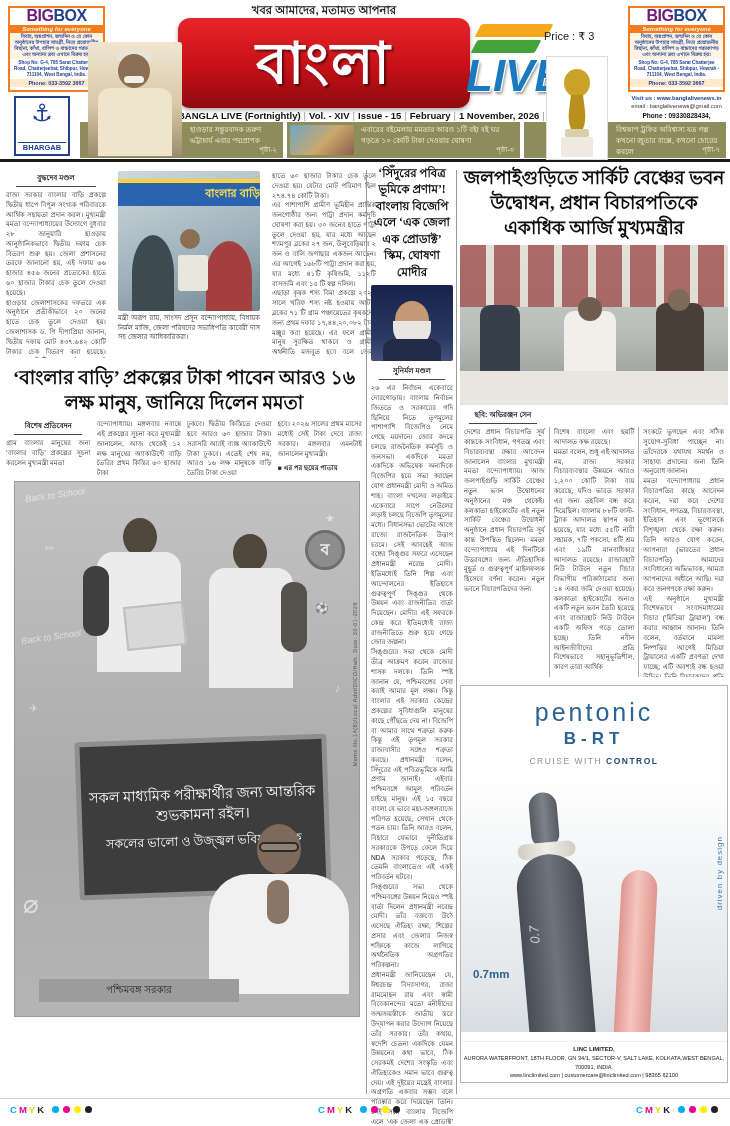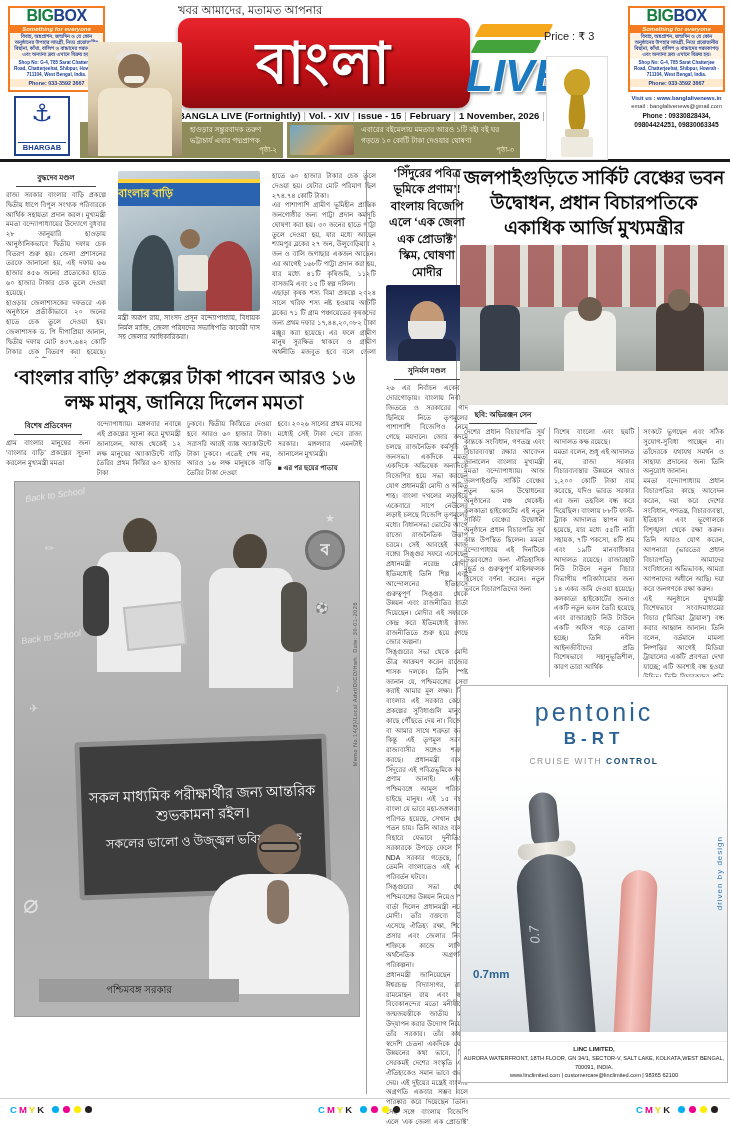--- a/index.html
+++ b/index.html
@@ -3,39 +3,39 @@
 <meta charset="utf-8">
 <style>
   * { margin:0; padding:0; box-sizing:border-box; }
   html,body { background:#e9e9e9; }
   .page { position:relative; width:730px; height:1126px; background:#fff;
           font-family:"Liberation Sans","DejaVu Sans",sans-serif; color:#111;
           overflow:hidden; margin:0 auto; }
   .abs { position:absolute; }
 
   
-  .slogan { left:178px; top:2px; width:292px; font-size:11.5px; font-weight:normal; color:#222; }
+  .slogan { left:178px; top:2px; width:292px; text-align:center; font-size:11.5px; font-weight:bold; color:#222; }
   .logo-red { left:178px; top:18px; width:292px; height:90px; border-radius:12px;
               background:linear-gradient(180deg,#e8252c 0%,#c41016 55%,#8f0b10 100%);
               box-shadow:0 2px 4px rgba(0,0,0,.35); display:flex; align-items:center; justify-content:center; }
   .logo-bangla { color:#fff; font-size:57px; font-weight:900; line-height:1;
                  text-shadow:2px 2px 2px rgba(0,0,0,.5); letter-spacing:2px;
                  font-family:"Liberation Serif","DejaVu Serif",serif; }
   .stripe { height:13px; transform:skewX(-28deg); border-radius:2px; }
   .stripe-orange { left:478px; top:24px; width:72px; background:#f5a81c; }
   .stripe-green  { left:474px; top:40px; width:64px; background:#45a33b; }
   .logo-live { left:466px; top:52px; width:92px; font-size:44px; font-weight:900; font-style:italic;
                color:#1b79c0; text-shadow:1px 1px 0 #fff,2px 3px 3px rgba(0,0,0,.4); line-height:1.1; }
   .price { left:544px; top:30px; font-size:11px; color:#222; }
   .infoline { left:178px; top:110px; width:330px; font-size:9.5px; font-weight:bold; color:#111; white-space:nowrap; }
   .infoline .sep { color:#999; padding:0 3px; font-weight:normal; }
 
   .bigbox { width:97px; height:86px; border:2px solid #f47b20; background:#fff; overflow:hidden; font-weight:bold; }
   .bb-title { text-align:center; font-size:16px; font-weight:900; line-height:1.05; letter-spacing:-.5px; }
-  .bb-big { color:#15803d; } .bb-box { color:#20418c; }
+  .bb-big { color:#701a75; } .bb-box { color:#20418c; }
   .bb-tag { background:#f47b20; color:#fff7d8; font-style:italic; font-size:6px; text-align:center; padding:1px 0; }
   .bb-body { color:#1c3f94; font-size:4.9px; text-align:center; line-height:1.25; padding:1px 2px; background:#fff3e4; }
   .bb-addr { color:#1c3f94; font-size:4.6px; text-align:center; line-height:1.25; padding:1px 2px; }
   .bb-phone { color:#1c3f94; font-size:5.4px; text-align:center; background:#ffe9cf; padding:1px 0; }
   .bigbox-left { left:8px; top:6px; } .bigbox-right { left:628px; top:6px; }
 
   .contact-box { left:626px; top:94px; width:101px; text-align:center; line-height:1.45; }
   .contact-box .c1 { color:#1c3f94; font-size:5.8px; font-weight:bold; }
   .contact-box .c2 { color:#333; font-size:5.8px; }
   .contact-box .c3 { color:#111; font-size:6.6px; font-weight:bold; }
@@ -70,21 +70,21 @@
   .byline-rule { border-bottom:1px solid #444; width:80%; margin:0 auto 3px; }
   .body-text { font-size:6.7px; line-height:1.46; text-align:justify; white-space:pre-line; overflow:hidden; color:#232323; }
 
   .left-group { left:6px; top:166px; width:356px; }
   .s1-headline { font-size:21px; line-height:1.33; }
   .s1-row { display:flex; gap:12px; margin-top:5px; height:188px; }
   .s1-col { flex:0 0 100px; } .s1-col3 { flex:0 0 104px; }
   .s1-photo-wrap { flex:0 0 142px; }
   .s1-photo { width:142px; height:140px; position:relative; overflow:hidden; border-radius:2px;
               background:linear-gradient(160deg,#cfd8de 0%,#9db0ba 60%,#72858f 100%); }
-  .s1-banner { position:absolute; left:0; top:8px; width:100%; padding:2px 0; text-align:left;
+  .s1-banner { position:absolute; left:0; top:8px; width:100%; padding:2px 0; text-align:right;
                background:#2a64b0; color:#ffe24a; font-weight:bold; font-size:11px; border-top:4px solid #ffd23a; }
   .s1-fig { position:absolute; border-radius:50% 50% 0 0; }
   .caption { font-size:6.8px; line-height:1.4; text-align:justify; margin-top:2px; color:#1c1c1c; }
 
   .s2-headline { font-size:19px; line-height:1.32; margin-top:6px; }
   .s2-row { display:flex; gap:6px; margin-top:4px; height:56px; }
   .s2-col { flex:1 1 0; }
   .s2-cont { font-weight:bold; }
 
   
@@ -113,21 +113,21 @@
   .cloud { position:absolute; left:24px; bottom:58px; width:160px; height:84px; background:#f4f4f4; border-radius:28px;
            display:flex; flex-direction:column; align-items:center; justify-content:center; box-shadow:0 0 0 6px rgba(244,244,244,.4); }
   .cloud .nm { font-size:13px; font-weight:bold; color:#1e1e1e; }
   .cloud .ttl { font-size:9px; color:#333; margin-top:2px; }
   .govt-footer { position:absolute; left:24px; bottom:14px; width:200px; background:#9c9c9c; color:#1c1c1c;
                  text-align:center; font-size:10px; padding:3px 0; }
   .memo { position:absolute; right:1px; top:120px; writing-mode:vertical-rl; transform:rotate(180deg);
           font-size:5.5px; color:#555; letter-spacing:.5px; }
   .compass { position:absolute; left:8px; bottom:96px; font-size:26px; color:rgba(255,255,255,.6); }
 
-  .mid-group { left:371px; top:166px; width:82px;margin-left:15px; }
+  .mid-group { left:371px; top:166px; width:82px; }
   .s3-headline { font-size:11.6px; line-height:1.42; }
   .s3-photo { width:82px; height:76px; margin-top:4px; position:relative; overflow:hidden; border-radius:2px;
               background:linear-gradient(180deg,#16224a,#2c3a63 70%,#44507a); }
   .s3-face { position:absolute; left:24px; top:16px; width:34px; height:38px; border-radius:50%; background:#c49a76; }
   .s3-beard { position:absolute; left:22px; top:36px; width:38px; height:26px; border-radius:0 0 19px 19px; background:#e8e6e2; }
   .s3-vest { position:absolute; left:12px; top:54px; width:58px; height:24px; border-radius:10px 10px 0 0; background:#232c47; }
   .s3-byline { margin-top:3px; }
   .s3-body { height:742px; margin-top:2px; }
 
   .right-group { left:460px; top:166px; width:268px; }
@@ -243,20 +243,24 @@
 
   <div class="abs teaser" style="left:80px;width:203px;">
     <div class="teaser-inner" style="margin-left:104px;">হাওড়ার সন্তুরবাদক তরুণ ভট্টাচার্য এবার পদ্মপ্রাপক</div>
     <div class="page-ref">পৃষ্ঠা-২</div>
   </div>
   <div class="abs teaser" style="left:287px;width:233px;">
     <div class="t-photo"></div>
     <div class="teaser-inner" style="margin-left:68px;">এবারের বইমেলায় মমতার আরও ১টি বই! বই ঘর গড়তে ১০ কোটি টাকা দেওয়ার ঘোষণা</div>
     <div class="page-ref">পৃষ্ঠা-৩</div>
   </div>
+  <div class="abs teaser" style="left:524px;width:202px;">
+    <div class="teaser-inner" style="margin-left:86px;">বিশ্বকাপ ট্রফির অবিশ্বাস্য যত গল্প কখনো জুতার বাক্সে, কখনো চোরের কবলে</div>
+    <div class="page-ref">পৃষ্ঠা-৭</div>
+  </div>
 
   <div class="abs black-rule"></div>
 
   <div class="abs left-group">
 
     <div class="s1-row">
       <div class="s1-col">
         <div class="byline">বুদ্ধদেব মণ্ডল</div>
         <div class="byline-rule"></div>
         <div class="body-text" style="height:168px;">রাজ্য সরকার বাংলার বাড়ি প্রকল্পে দ্বিতীয় ধাপে বিপুল সংখ্যক পরিবারকে আর্থিক সহায়তা প্রদান করল। মুখ্যমন্ত্রী মমতা বন্দ্যোপাধ্যায়ের উদ্যোগে বুধবার ২৮ জানুয়ারি হাওড়ায় আনুষ্ঠানিকভাবে দ্বিতীয় দফায় চেক বিতরণ শুরু হয়। জেলা প্রশাসনের তরফে জানানো হয়, এই দফায় ৬৬ হাজার ৪৫৬ জনের প্রত্যেকের হাতে ৬০ হাজার টাকার চেক তুলে দেওয়া হয়েছে।

